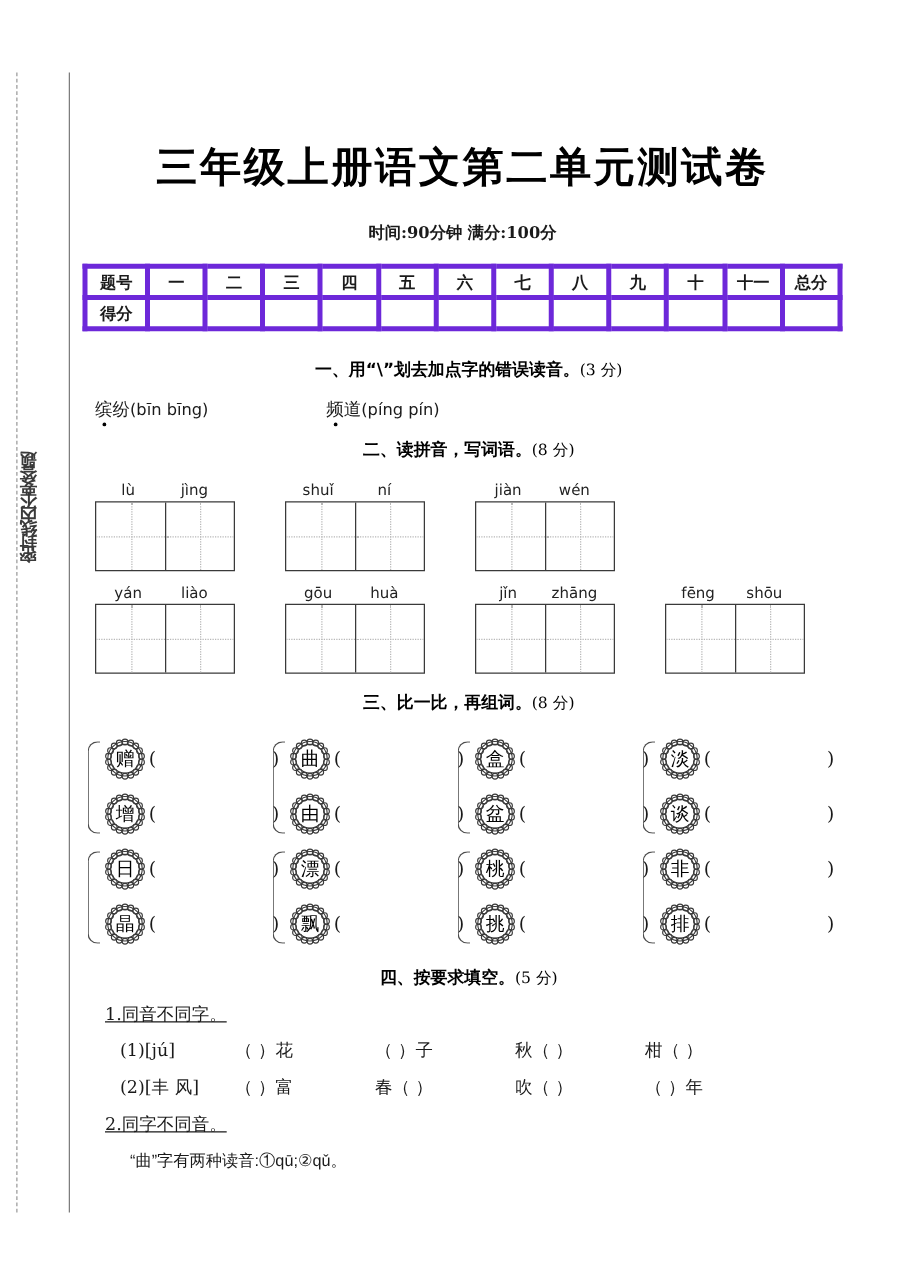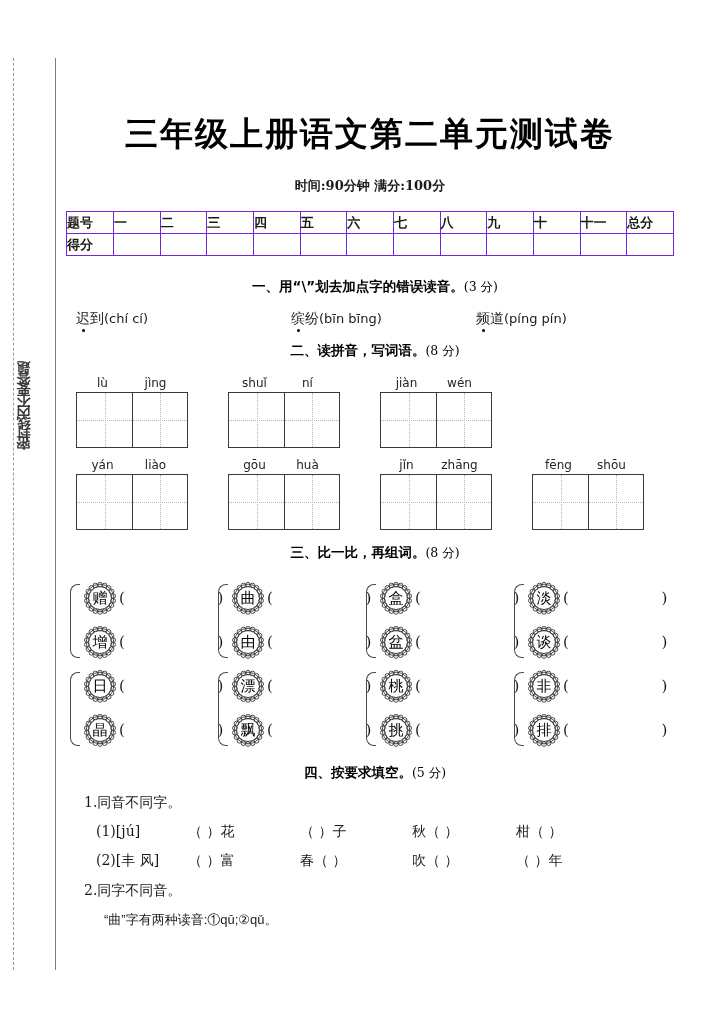--- a/index.html
+++ b/index.html
@@ -79,22 +79,23 @@
   }
 
   
   .score-table {
     margin: 16px auto 0 auto;
     border-collapse: collapse;
     width: 608px;
     table-layout: fixed;
   }
   .score-table td {
-    border: 1px solid #6d28d9;
+    border: 4px solid #6d28d9;
     height: 21px;
+    text-align: center;
     vertical-align: middle;
     font-size: 13px;
     font-weight: bold;
     padding: 0;
   }
   .score-table td.head-cell { width: 46px; }
   .score-table td.blank-cell { }
 
   
   .sec-head {
@@ -242,20 +243,21 @@
     white-space: nowrap;
   }
 
   
   .s4 { margin-top: 10px; padding-left: 16px; }
   .s4-sub {
     font-size: 14px;
     padding-left: 14px;
     margin-top: 12px;
     margin-bottom: 2px;
+    text-decoration: underline;
   }
   .s4-line {
     font-size: 14px;
     padding-left: 26px;
     margin-top: 11px;
     white-space: nowrap;
   }
   .s4-line .lead { display: inline-block; width: 92px; }
   .s4-line .fill { display: inline-block; width: 112px; }
   .s4-line .fill2 { display: inline-block; width: 104px; }
@@ -307,21 +309,20 @@
     </tr>
   </tbody>
     </table>
 
   <div style="margin-top:22px;">
     <div class="sec-head">
       <span>一、用“\”划去加点字的错误读音。</span><span class="pts">(3 分)</span>
     </div>
     <div class="s1">
       <div class="s1-row">
-        <div class="s1-item col0"><span class="dotted-char">迟</span><span>到</span><span class="pinyin-inline">(chí  cí)</span></div>
         <div class="s1-item col1"><span class="dotted-char">缤</span><span>纷</span><span class="pinyin-inline">(bīn  bīng)</span></div>
         <div class="s1-item col2"><span class="dotted-char">频</span><span>道</span><span class="pinyin-inline">(píng  pín)</span></div>
       </div>
     </div>
   </div>
 
   <div style="margin-top:14px;">
     <div class="sec-head">
       <span>二、读拼音，写词语。</span><span class="pts">(8 分)</span>
     </div>

